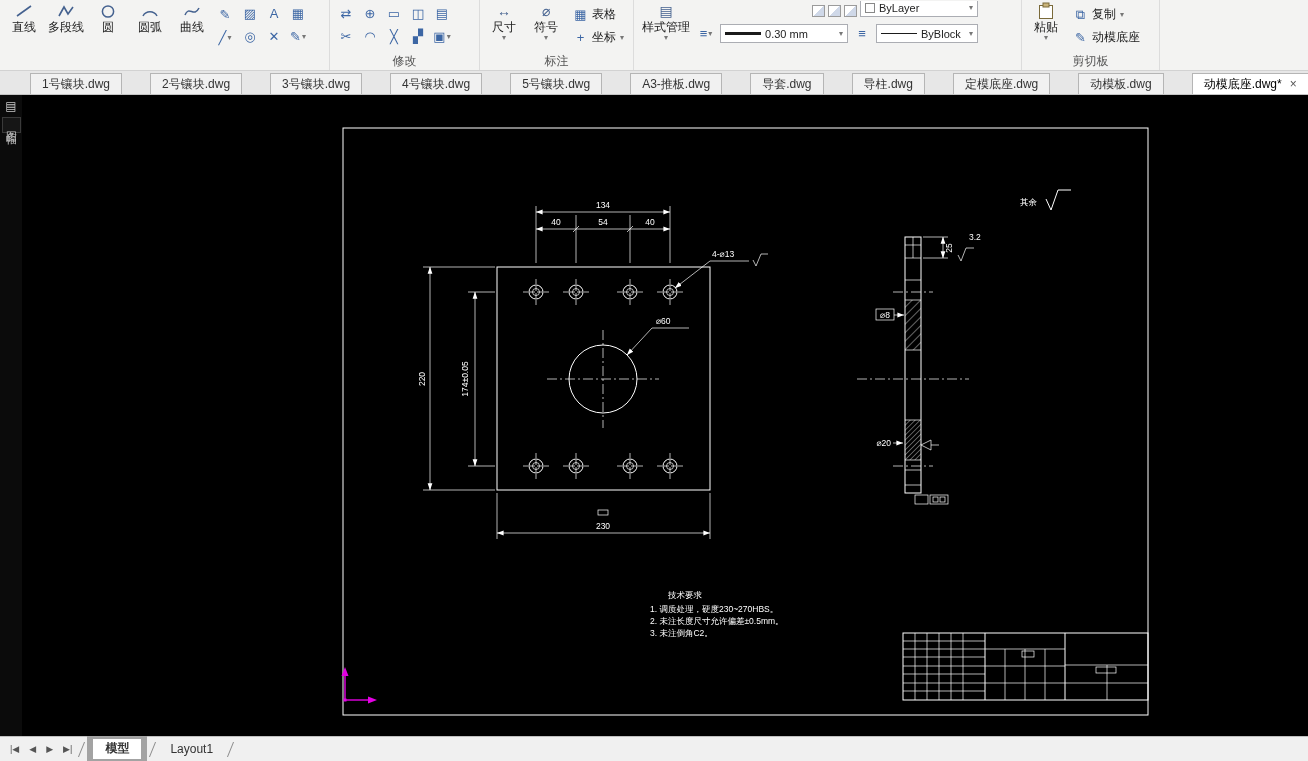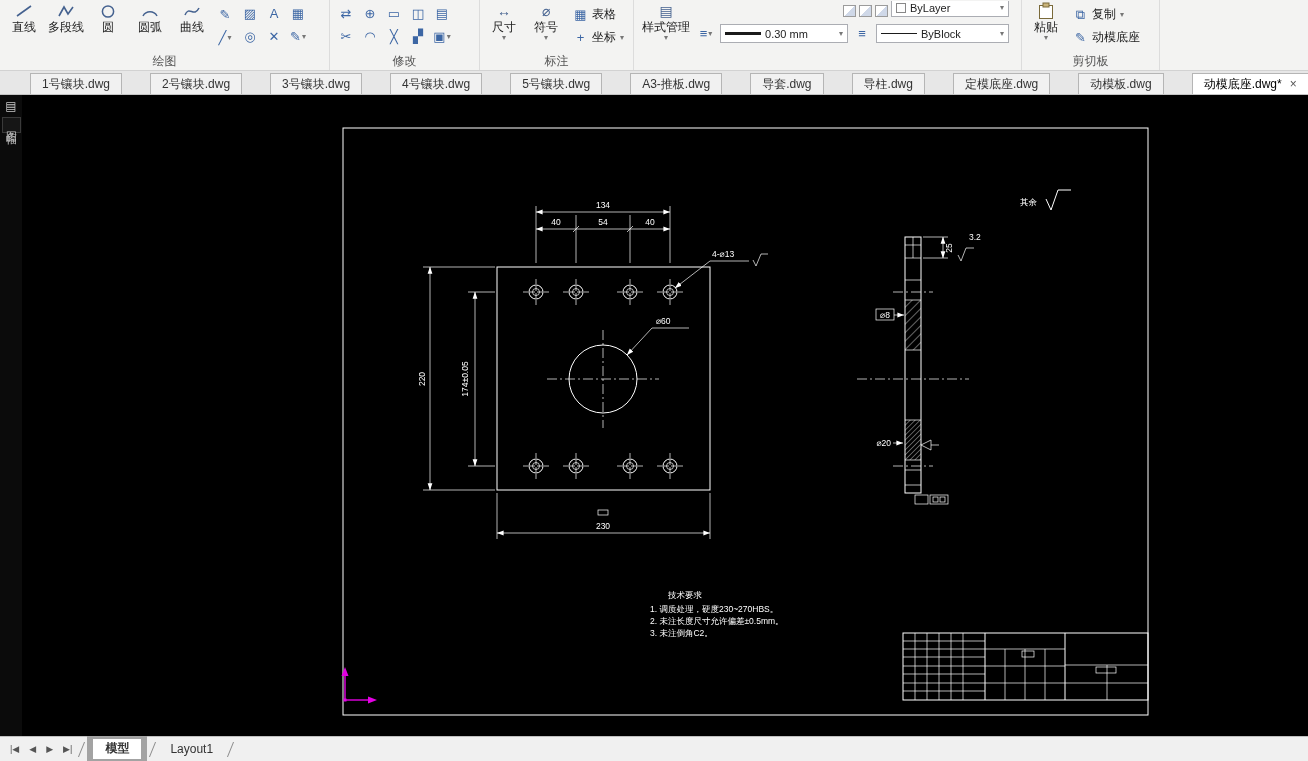--- a/index.html
+++ b/index.html
@@ -126,21 +126,20 @@
         </div>
         <div class="mini-grid">
           <span class="mini-btn">▨</span>
           <span class="mini-btn">◎</span>
           <span class="mini-btn">A</span>
           <span class="mini-btn">✕</span>
           <span class="mini-btn">▦</span>
           <span class="mini-btn">✎<span class="ddg">▾</span></span>
         </div>
       </div>
-      <div class="rg-label">绘图</div>
     </div>
 
     <div class="rgroup" style="min-width:150px;">
       <div class="rg-content">
         <div class="mini-grid">
           <span class="mini-btn">⇄</span>
           <span class="mini-btn">✂</span>
           <span class="mini-btn">⊕</span>
           <span class="mini-btn">◠</span>
           <span class="mini-btn">▭</span>
@@ -200,21 +199,21 @@
             </div>
           </div>
           <div class="prop-row">
             <span class="mini-btn">≡<span class="ddg">▾</span></span>
             <div class="cad-select" style="width:128px;">
               <span class="lw-line"></span>
               <span>0.30 mm</span>
               <span class="ddg">▾</span>
             </div>
             <span class="mini-btn">≡</span>
-            <div class="cad-select" style="width:133px;">
+            <div class="cad-select" style="width:102px;">
               <span class="lt-line"></span>
               <span>ByBlock</span>
               <span class="ddg">▾</span>
             </div>
           </div>
         </div>
       </div>
     </div>
 
     <div class="rgroup" style="min-width:138px;">

